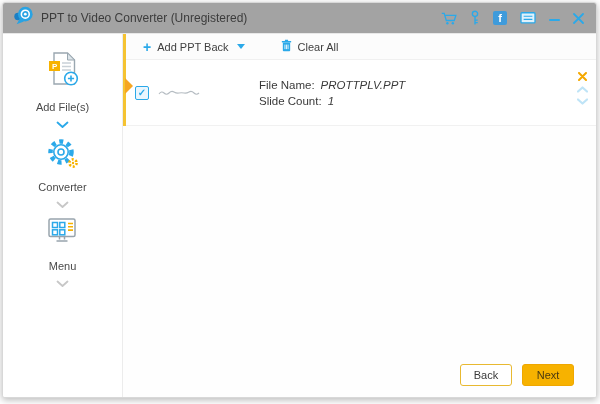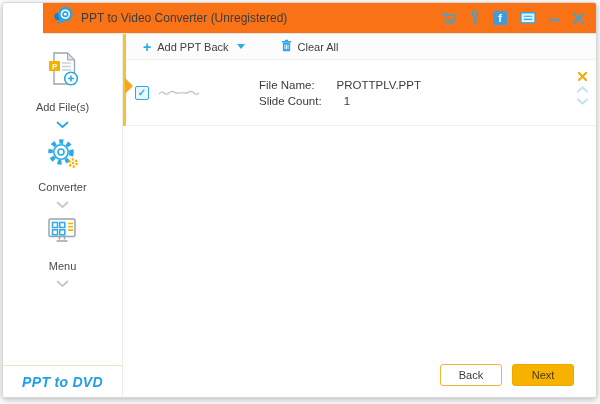--- a/index.html
+++ b/index.html
@@ -4,22 +4,22 @@
 <style>
   * { margin:0; padding:0; box-sizing:border-box; }
   html,body { width:600px; height:404px; background:#ffffff; font-family:"Liberation Sans", sans-serif; }
   .window {
     position:absolute; left:2px; top:2px; width:595px; height:396px;
     background:#fff; border:1px solid #d8d8d8; border-radius:3px;
     box-shadow:0 2px 7px rgba(0,0,0,.28); overflow:hidden;
     display:flex; flex-direction:column;
   }
   
-  .titlebar { height:31px; flex:0 0 31px; background:#f97316; border-bottom:1px solid #e8e8e8;
-    display:flex; align-items:center; padding:0 12px 0 9px;margin-left:40px; }
+  .titlebar { height:31px; flex:0 0 31px; background:#a3a3a3; border-bottom:1px solid #e8e8e8;
+    display:flex; align-items:center; padding:0 12px 0 9px; }
   .titlebar .title { font-size:12px; color:#3c3c3c; margin-left:7px; }
   .tb-icons { margin-left:auto; display:flex; align-items:center; gap:13px; }
   .tb-btn { display:flex; align-items:center; justify-content:center; cursor:pointer; }
   .fb-badge { width:14px; height:14px; background:#3F9BDB; border-radius:2px; color:#fff;
     font-size:11px; font-weight:bold; display:flex; align-items:center; justify-content:center; line-height:1; }
   .min-bar { width:11px; height:2px; background:#2BA9E9; border-radius:1px; margin-top:4px; }
   
   .app-body { flex:1; display:flex; min-height:0; }
   .sidebar { width:120px; flex:0 0 120px; background:#ffffff; border-right:1px solid #ececec;
     display:flex; flex-direction:column; align-items:center; padding-top:17px; }
@@ -42,26 +42,26 @@
     border-top:5px solid #2BA9E9; margin-left:2px; }
   .file-row { height:66px; flex:0 0 66px; background:#ffffff; border-bottom:1px solid #f1f1f1;
     display:flex; align-items:center; position:relative; padding-left:12px; }
   .checkbox { width:14px; height:14px; border:1.5px solid #2BA9E9; border-radius:2px; background:#eaf6fe;
     display:flex; align-items:center; justify-content:center; font-size:10px; font-weight:bold; color:#2BA9E9;
     cursor:pointer; line-height:1; }
   .thumb { width:46px; height:18px; background:#fff; margin-left:8px; display:flex; align-items:center; }
   .file-info { margin-left:16px; display:flex; flex-direction:column; gap:4px; }
   .file-line { font-size:11.5px; color:#3a3a3a; }
   .file-line b { font-weight:normal;margin-left:40px; }
-  .file-line .val { margin-left:22px; }
+  .file-line .val { margin-left:6px;font-style:italic; }
   .row-actions { position:absolute; right:8px; top:12px; display:flex; flex-direction:column; align-items:center; gap:5px; }
   .row-actions > span { cursor:pointer; display:flex; }
   .empty-area { flex:1; background:#fefefe; }
   .footer { flex:0 0 44px; display:flex; align-items:center; justify-content:flex-end; gap:10px; padding-right:22px; background:#fefefe; }
-  .btn { width:62px; height:22px; border-radius:3px; font-size:11px; font-family:inherit; cursor:pointer;
+  .btn { width:52px; height:22px; border-radius:3px; font-size:11px; font-family:inherit; cursor:pointer;
     display:flex; align-items:center; justify-content:center; }
   .btn-back { background:#ffffff; border:1px solid #E8B931; color:#3a3a3a; }
   .btn-next { background:#F7B200; border:1px solid #EFA700; color:#4a3a10; font-weight:normal; }
 </style>
 </head>
 <body>
 
 <div class="window">
 
   <div class="titlebar">
@@ -166,23 +166,20 @@
         <span class="lbl">Menu</span>
       </div>
 
       <div class="chev">
         <svg width="13" height="8" viewBox="0 0 13 8">
             <polyline points="1.5,1.5 6.5,6 11.5,1.5" fill="none" stroke="#c7c7c7" stroke-width="1.8" stroke-linecap="round" stroke-linejoin="round"></polyline>
           </svg>
       </div>
 
 
-      <div class="side-footer">
-        <span class="brand">PPT to DVD</span>
-      </div>
     </div>
 
     <div class="main">
       <div class="accent-line"></div>
       <div class="accent-arrow"></div>
 
       <div class="toolbar">
         <button class="tool-btn">
           <span class="plus">+</span>
           <span>Add PPT Back</span>

